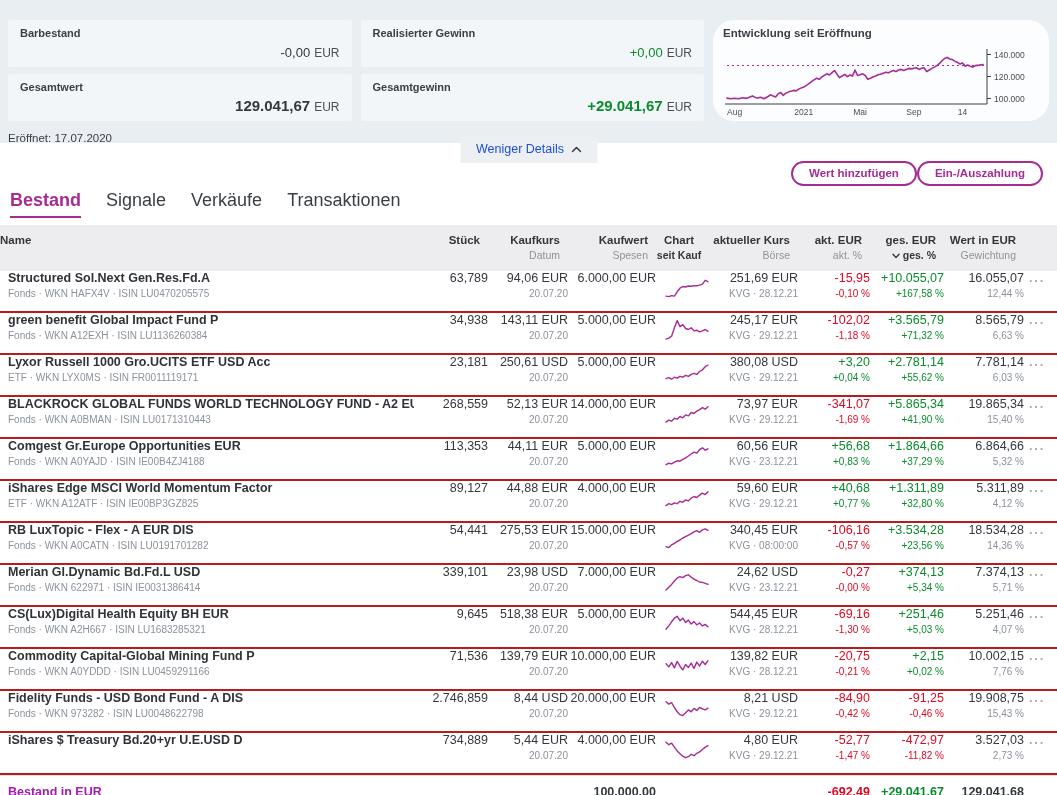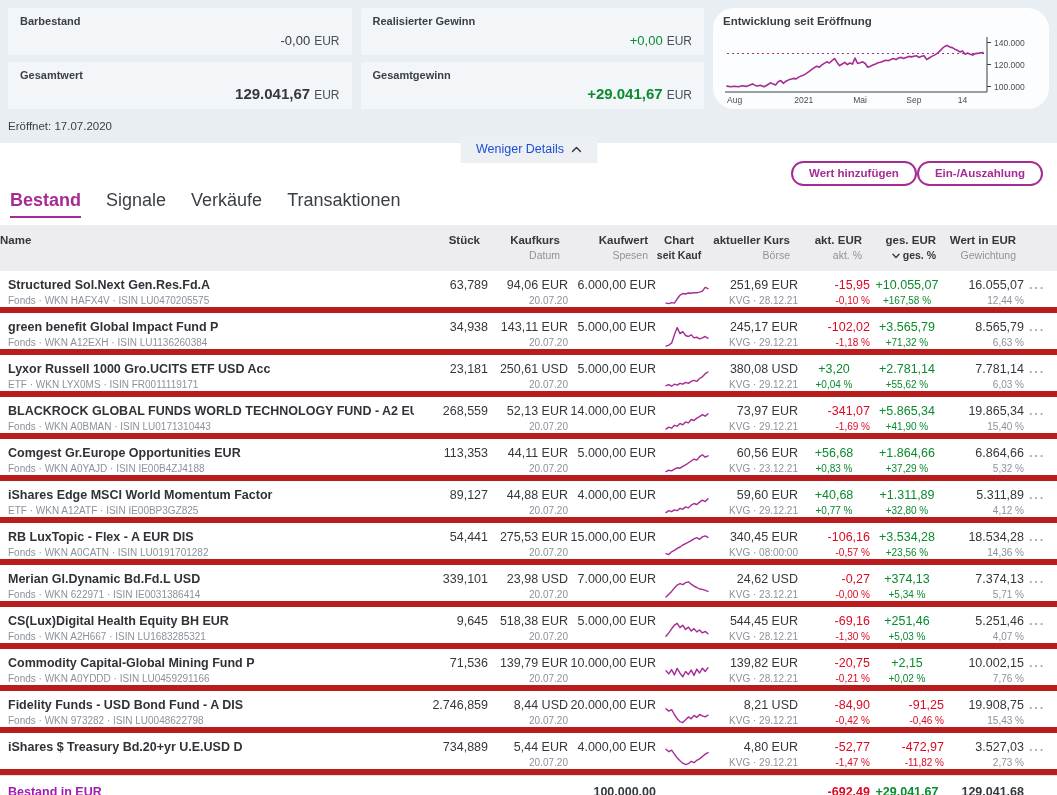--- a/index.html
+++ b/index.html
@@ -10,21 +10,21 @@
     --gray:#8b929b;
     --section-bg:#e9eef2;
     --card-bg:#f3f6f8;
   }
   *{box-sizing:border-box;margin:0;padding:0;}
   html,body{width:1057px;height:795px;}
   body{font-family:"Liberation Sans","DejaVu Sans",sans-serif;background:#fff;color:var(--dark);overflow:hidden;}
   .page{position:relative;width:1057px;height:795px;background:#fff;}
 
   
-  .summary{background:var(--section-bg);height:143px;padding:8px 8px 0 8px;}
+  .summary{background:var(--section-bg);height:143px;padding:20px 8px 0 8px;}
   .cards{display:grid;grid-template-columns:1fr 1fr 336px;grid-template-rows:47px 47px;gap:7px 9px;}
   .card{background:var(--card-bg);border-radius:2px;padding:7px 12px;position:relative;}
   .card .label{font-size:11px;font-weight:bold;color:#3a3e45;}
   .card .value{position:absolute;right:12px;bottom:7px;font-size:13px;color:var(--dark);white-space:nowrap;}
   .card.big .value .amount{font-size:15px;font-weight:bold;}
   .value .amount.pos{color:var(--green);}
   .value .unit{margin-left:4px;color:#4a4e55;font-weight:normal;font-size:12px;}
   .chart-card{grid-column:3;grid-row:1 / span 2;background:#fbfdfe;padding:7px 10px;border-radius:21px;}
   .chart-card .title{font-size:11.5px;font-weight:bold;color:#3a3e45;margin-bottom:2px;}
   .opened{margin-top:11px;font-size:11.5px;color:#3a3e45;}
@@ -46,25 +46,25 @@
   .table{margin-top:7px;}
   .tgrid{display:grid;grid-template-columns:406px 74px 80px 88px 62px 80px 72px 74px 80px 26px;
     padding-left:8px;padding-right:7px;align-items:start;}
   .thead{background:#ededef;padding:8px 0 9px;}
   .thead .h{font-size:11.5px;font-weight:bold;color:#33363b;line-height:1.25;}
   .thead .hsub{font-size:10.5px;color:#8d939c;margin-top:2px;line-height:1.2;}
   .thead .hsub.dark{color:#33363b;font-weight:bold;}
   .num{text-align:right;}
   .ctr{text-align:center;}
   .sort-ic{display:inline-block;margin-right:3px;}
-  .row{height:42px;border-bottom:6px solid #b91c1c;padding-top:7px;}
+  .row{height:42px;border-bottom:2px solid #b91c1c;}
   .fund-name{font-size:12.5px;font-weight:bold;color:#2f3338;line-height:1.15;white-space:nowrap;overflow:hidden;cursor:pointer;}
   .sub{font-size:10px;color:var(--gray);margin-top:3px;line-height:1.2;white-space:nowrap;}
   .v{font-size:12.5px;color:var(--dark);line-height:1.15;white-space:nowrap;}
-  .signed.pos{color:var(--green);text-align:center;}
+  .signed.pos{color:var(--green);}
   .signed.neg{color:var(--red);}
   .chart-cell{display:flex;justify-content:center;padding-top:1px;}
   .menu{text-align:center;}
   .dots{color:#a7adb5;font-size:13px;font-weight:bold;letter-spacing:1px;line-height:1;cursor:pointer;}
 
   .tfoot{border-top:1px solid #e1e1e4;padding-top:9px;height:40px;}
   .tfoot .v{font-weight:bold;font-size:12.5px;}
   .tfoot .flabel{font-size:12.5px;font-weight:bold;color:#a21caf;}
 </style>
 </head>

